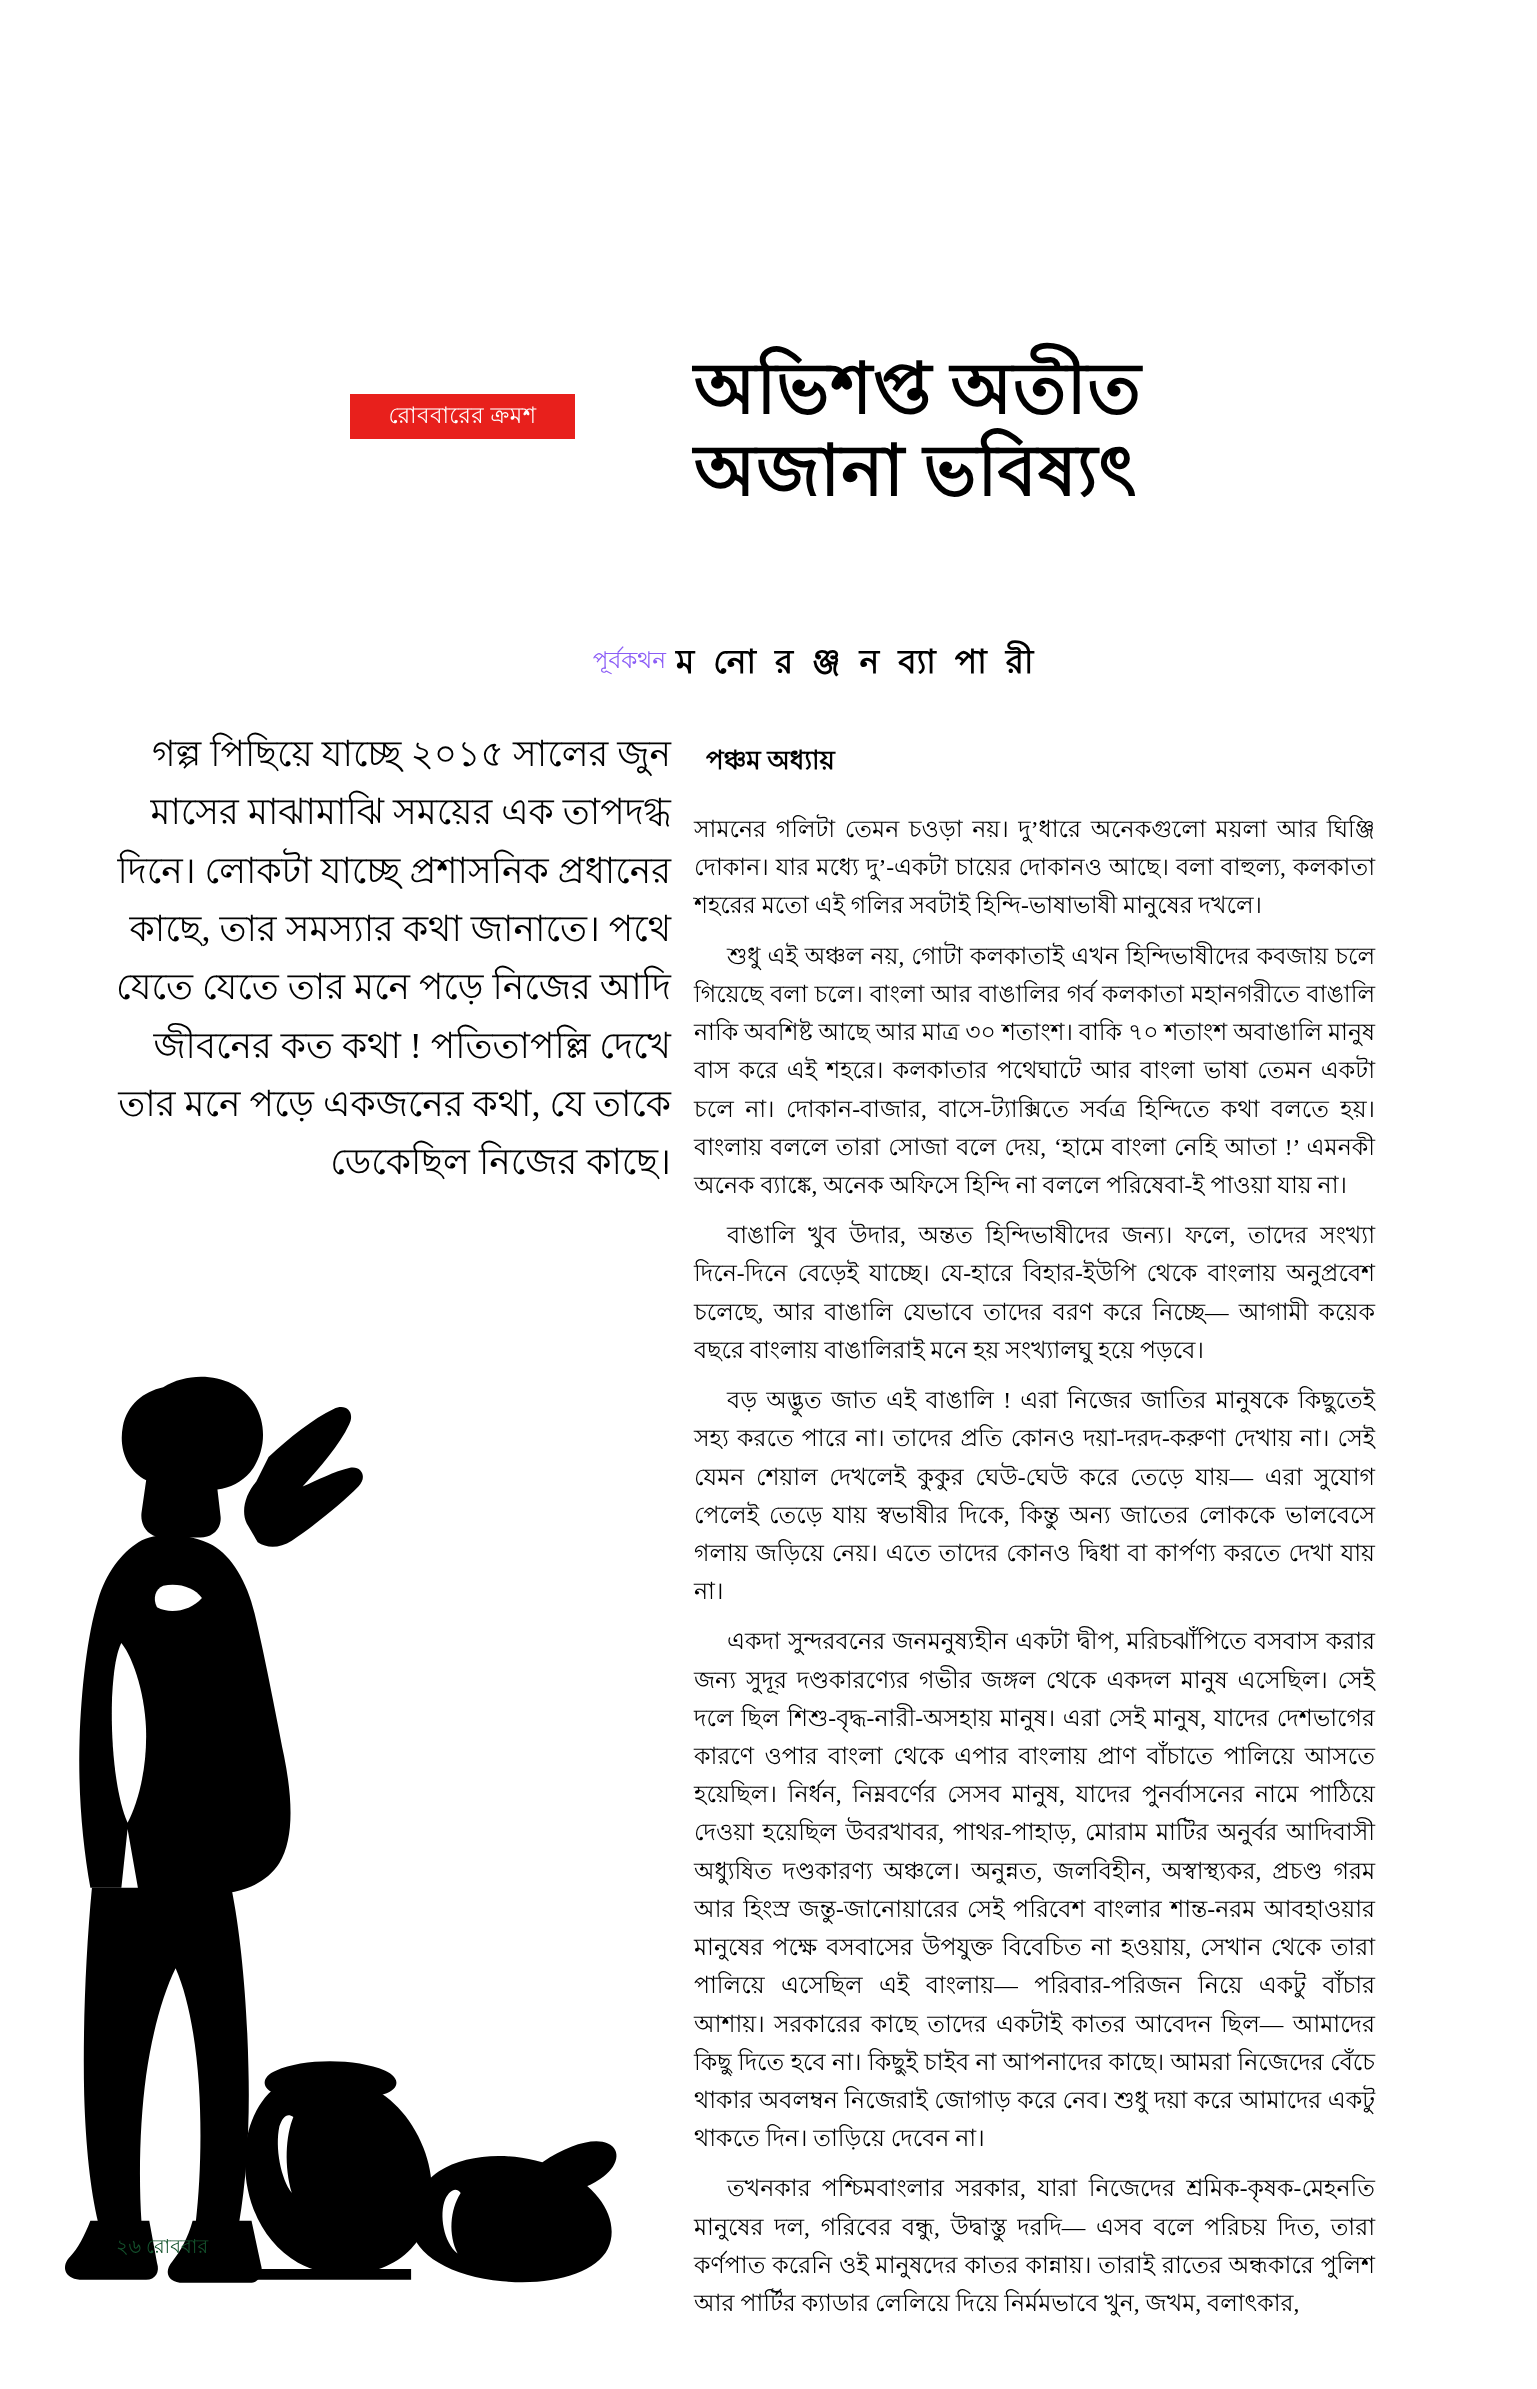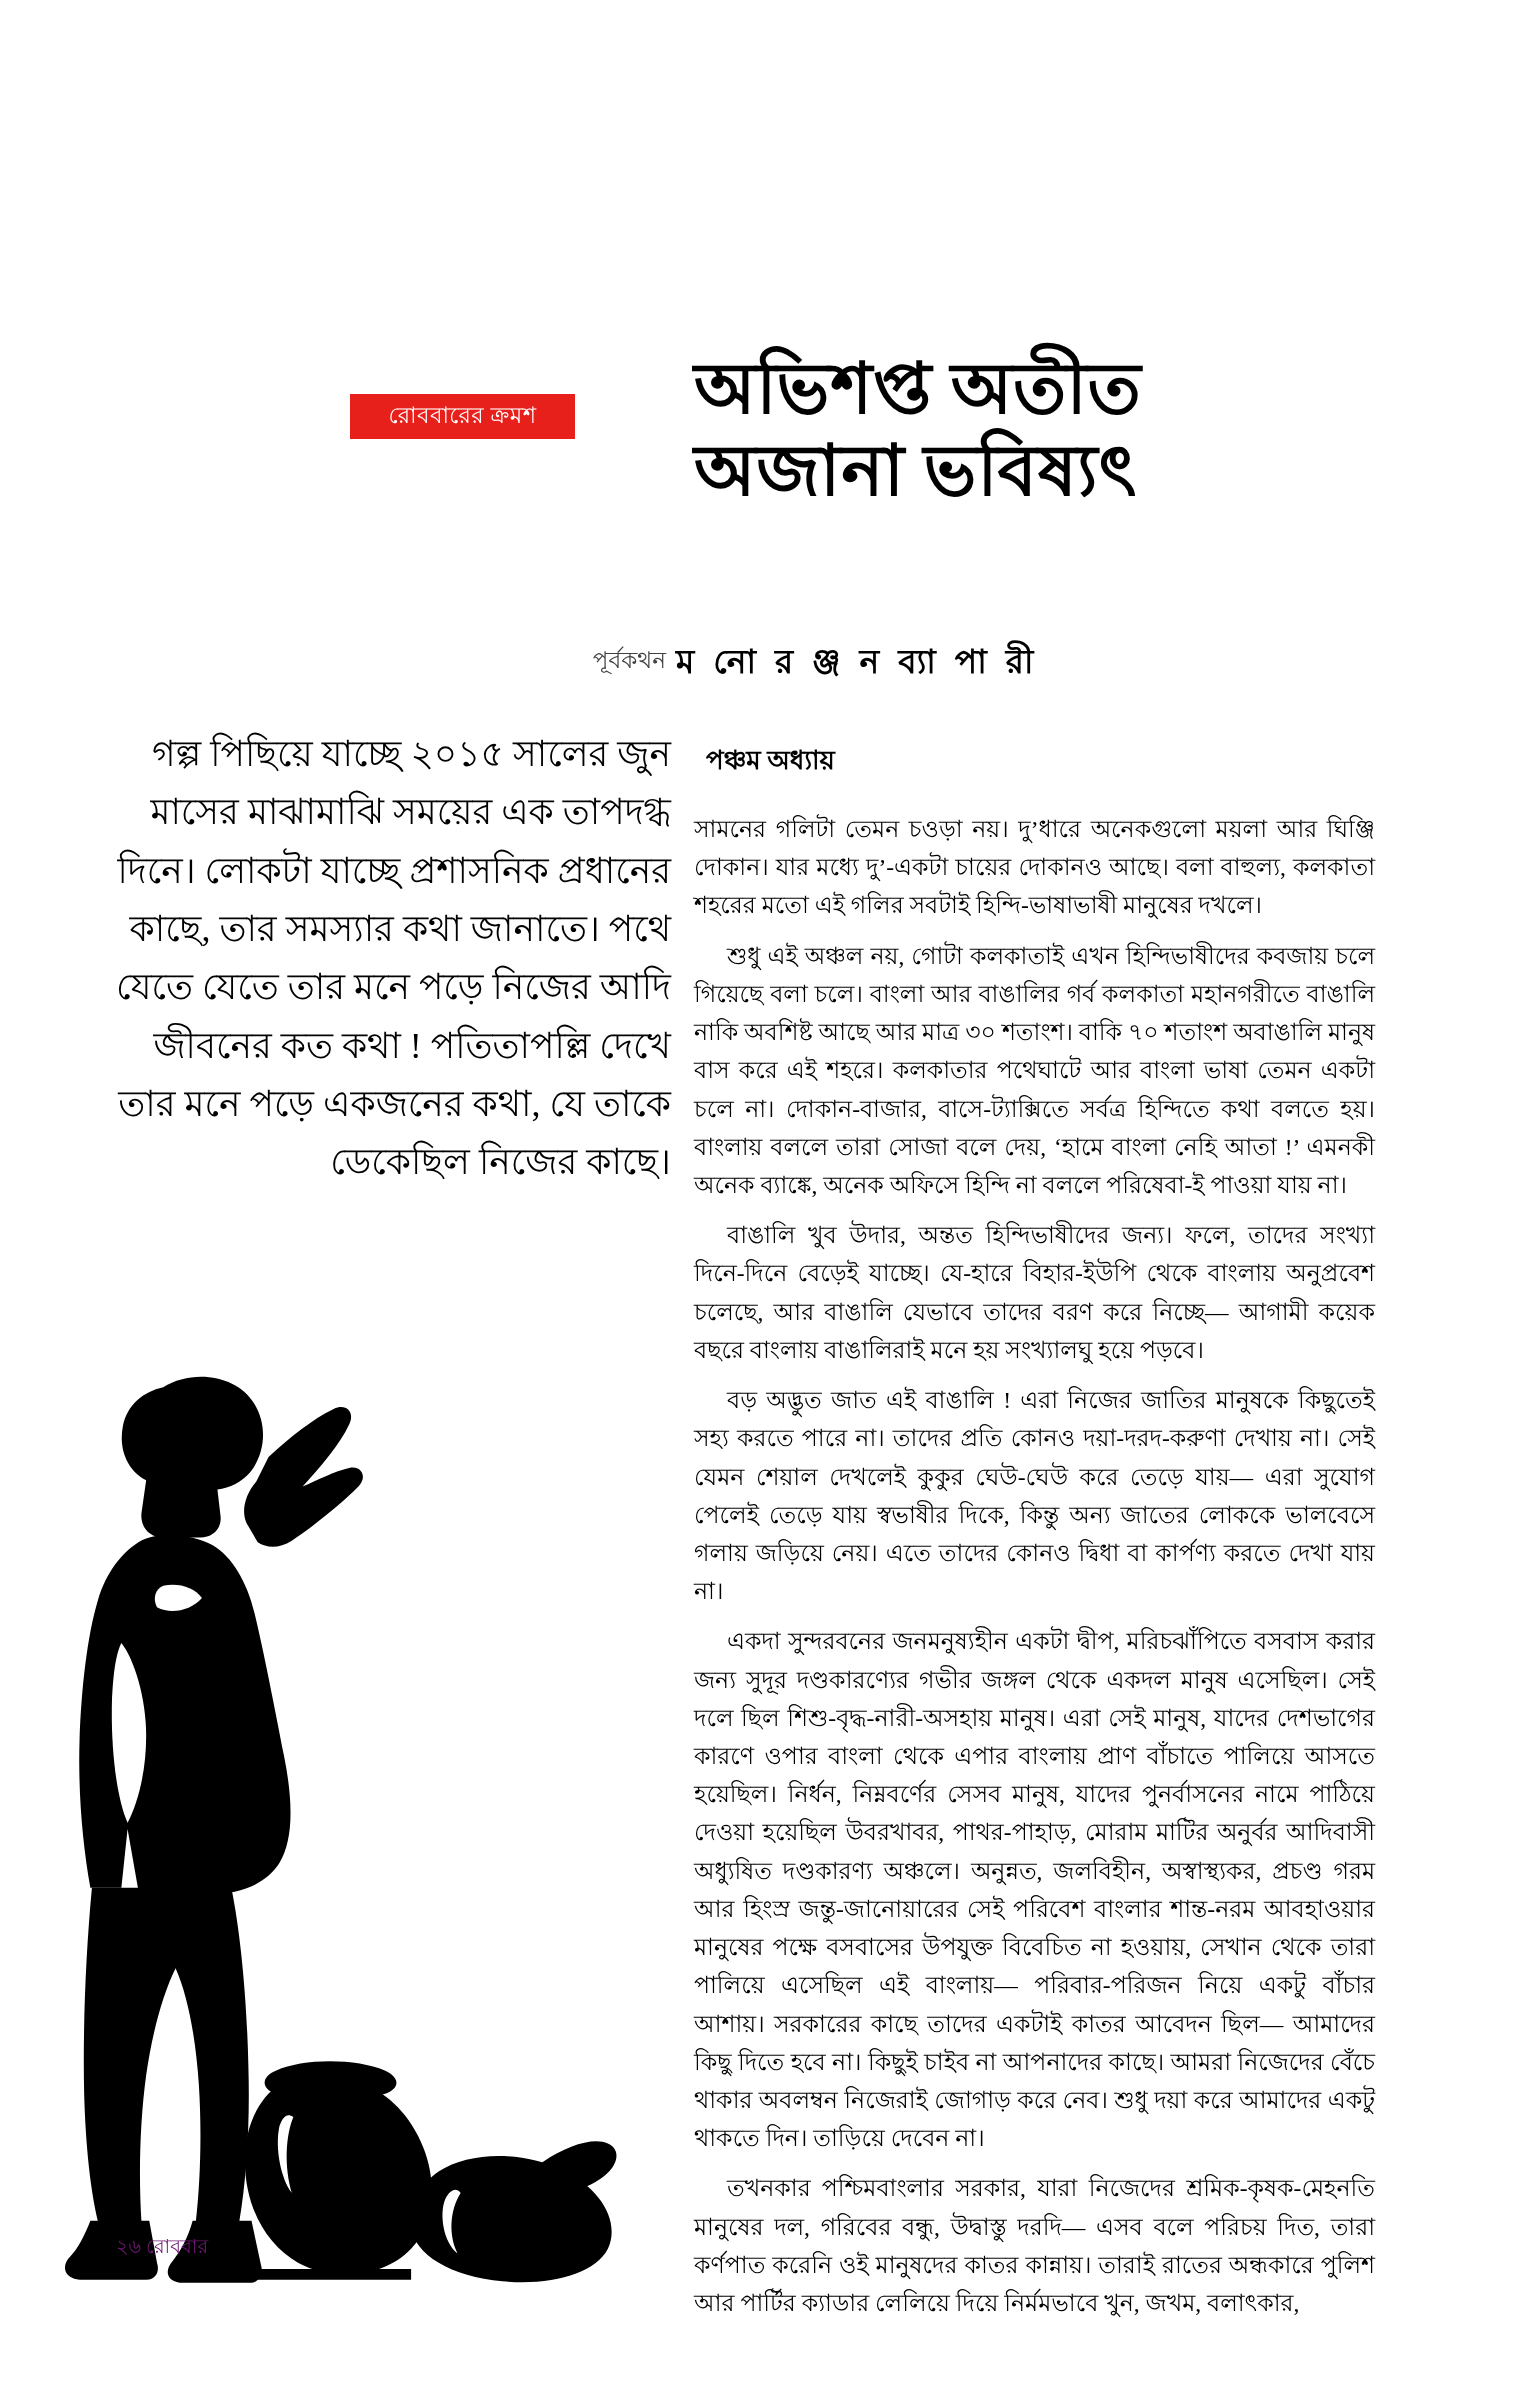--- a/index.html
+++ b/index.html
@@ -40,21 +40,21 @@
     justify-content: center;
     font-family: "Liberation Sans", sans-serif;
   }
 
   .intro-label {
     position: absolute;
     right: 872px;
     top: 642px;
     font-size: 23px;
     text-align: right;
-    color: #404040;
+    color: #8b5cf6;
   }
 
   .intro-text {
     position: absolute;
     left: 101px;
     top: 725px;
     width: 570px;
     text-align: right;
     font-size: 36px;
     line-height: 1.62;
@@ -119,21 +119,21 @@
     width: 612px;
     height: 953px;
   }
   .art svg { display: block; }
 
   .page-folio {
     position: absolute;
     left: 116px;
     top: 2232px;
     font-size: 19.4px;
-    color: #701a75;
+    color: #14532d;
   }
 </style>
 </head>
 <body>
 
 <div class="page">
 
   <div class="serial-badge">রোববারের ক্রমশ</div>
 
   <div class="title-wrap">

